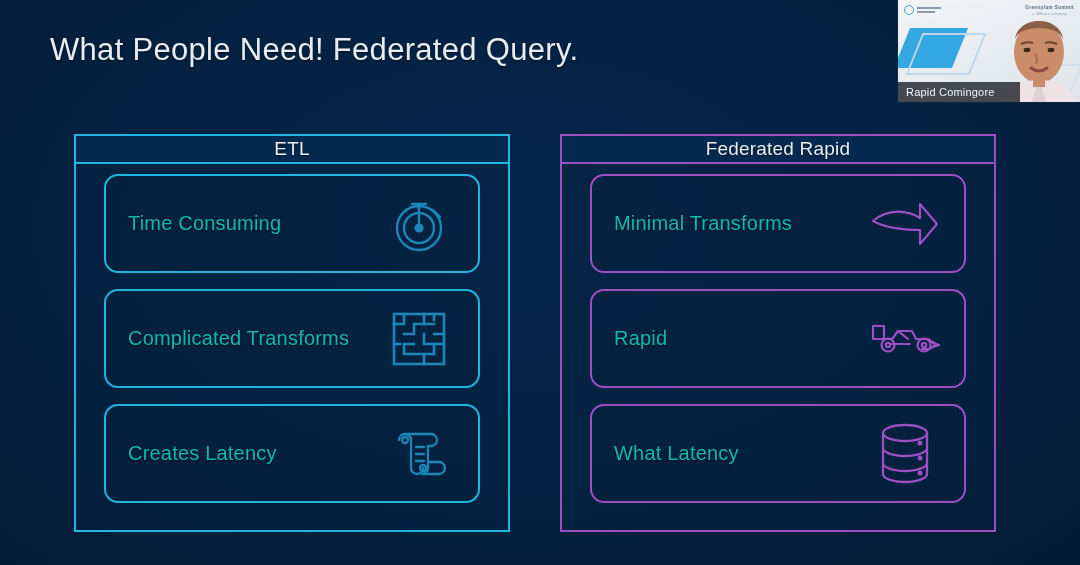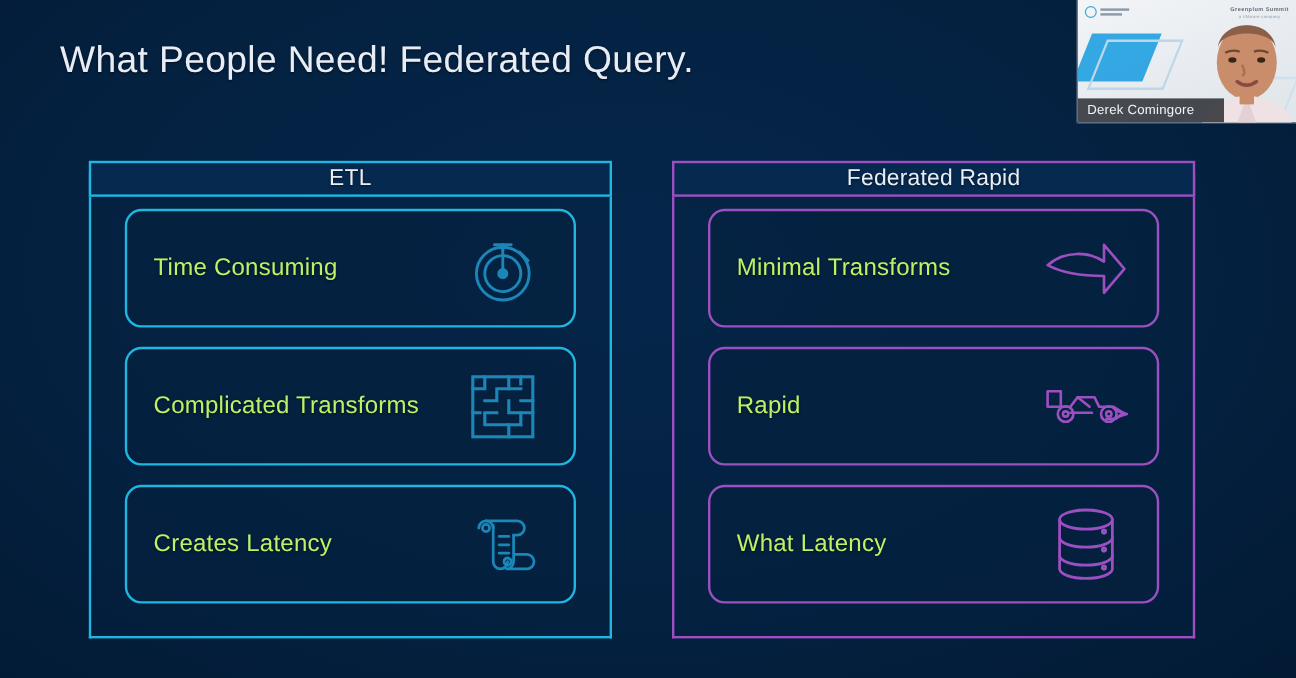--- a/index.html
+++ b/index.html
@@ -109,21 +109,21 @@
     border: 2px solid var(--accent);
     border-radius: 14px;
     background: rgba(5,32,62,0.55);
     display: flex;
     align-items: center;
     justify-content: space-between;
     padding: 0 24px 0 22px;
   }
   .item-label {
     font-size: 20px;
-    color: #bef264;
+    color: #14b8a6;
     letter-spacing: 0.2px;
     text-shadow: 0 1px 2px rgba(0,0,0,.5);
   }
   .item-icon {
     width: 70px;
     height: 70px;
     display: flex;
     align-items: center;
     justify-content: center;
     flex: none;
@@ -398,17 +398,17 @@
       <path d="M38 30 q6 -3 12 -1" stroke="#6d4730" stroke-width="2" fill="none"></path>
       <path d="M62 29 q6 -2 12 1" stroke="#6d4730" stroke-width="2" fill="none"></path>
       <path d="M48 54 q8 6 16 0" stroke="#8a4a42" stroke-width="3" fill="none" stroke-linecap="round"></path>
       <path d="M52 40 q4 8 0 9" stroke="#a9704f" stroke-width="2" fill="none"></path>
       <path d="M18 92 C20 74, 38 66, 56 66 C74 66, 92 74, 94 92 Z" fill="#efe2e4"></path>
       <path d="M56 66 L47 92 L56 92 L65 92 Z" fill="#e2d0d4"></path>
       <rect x="50" y="64" width="12" height="9" fill="#c98d6b"></rect>
     </svg>
 
     <div class="webcam-namebar">
-      <span class="webcam-name">Derek Comingore</span>
+      <span class="webcam-name">Rapid Comingore</span>
     </div>
   </div>
 
 </div>
 
 </body></html>

